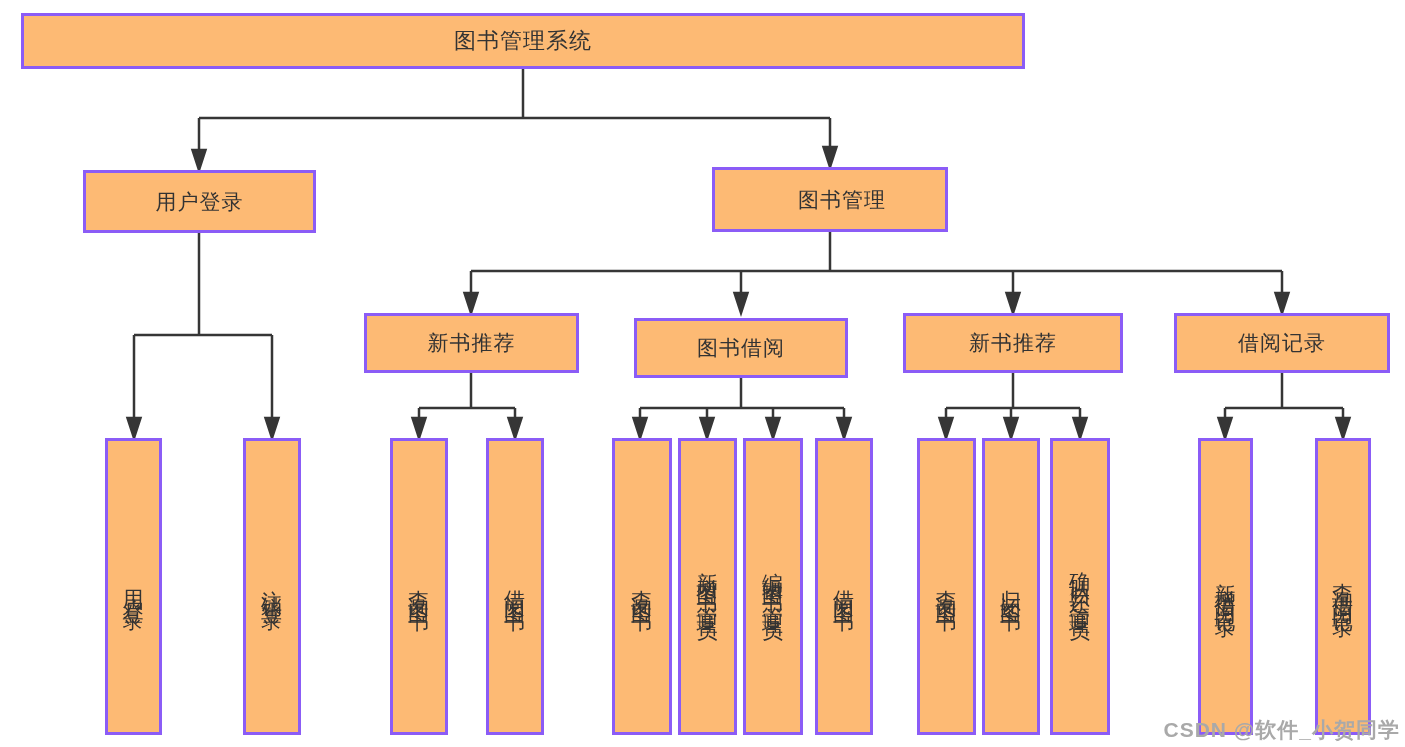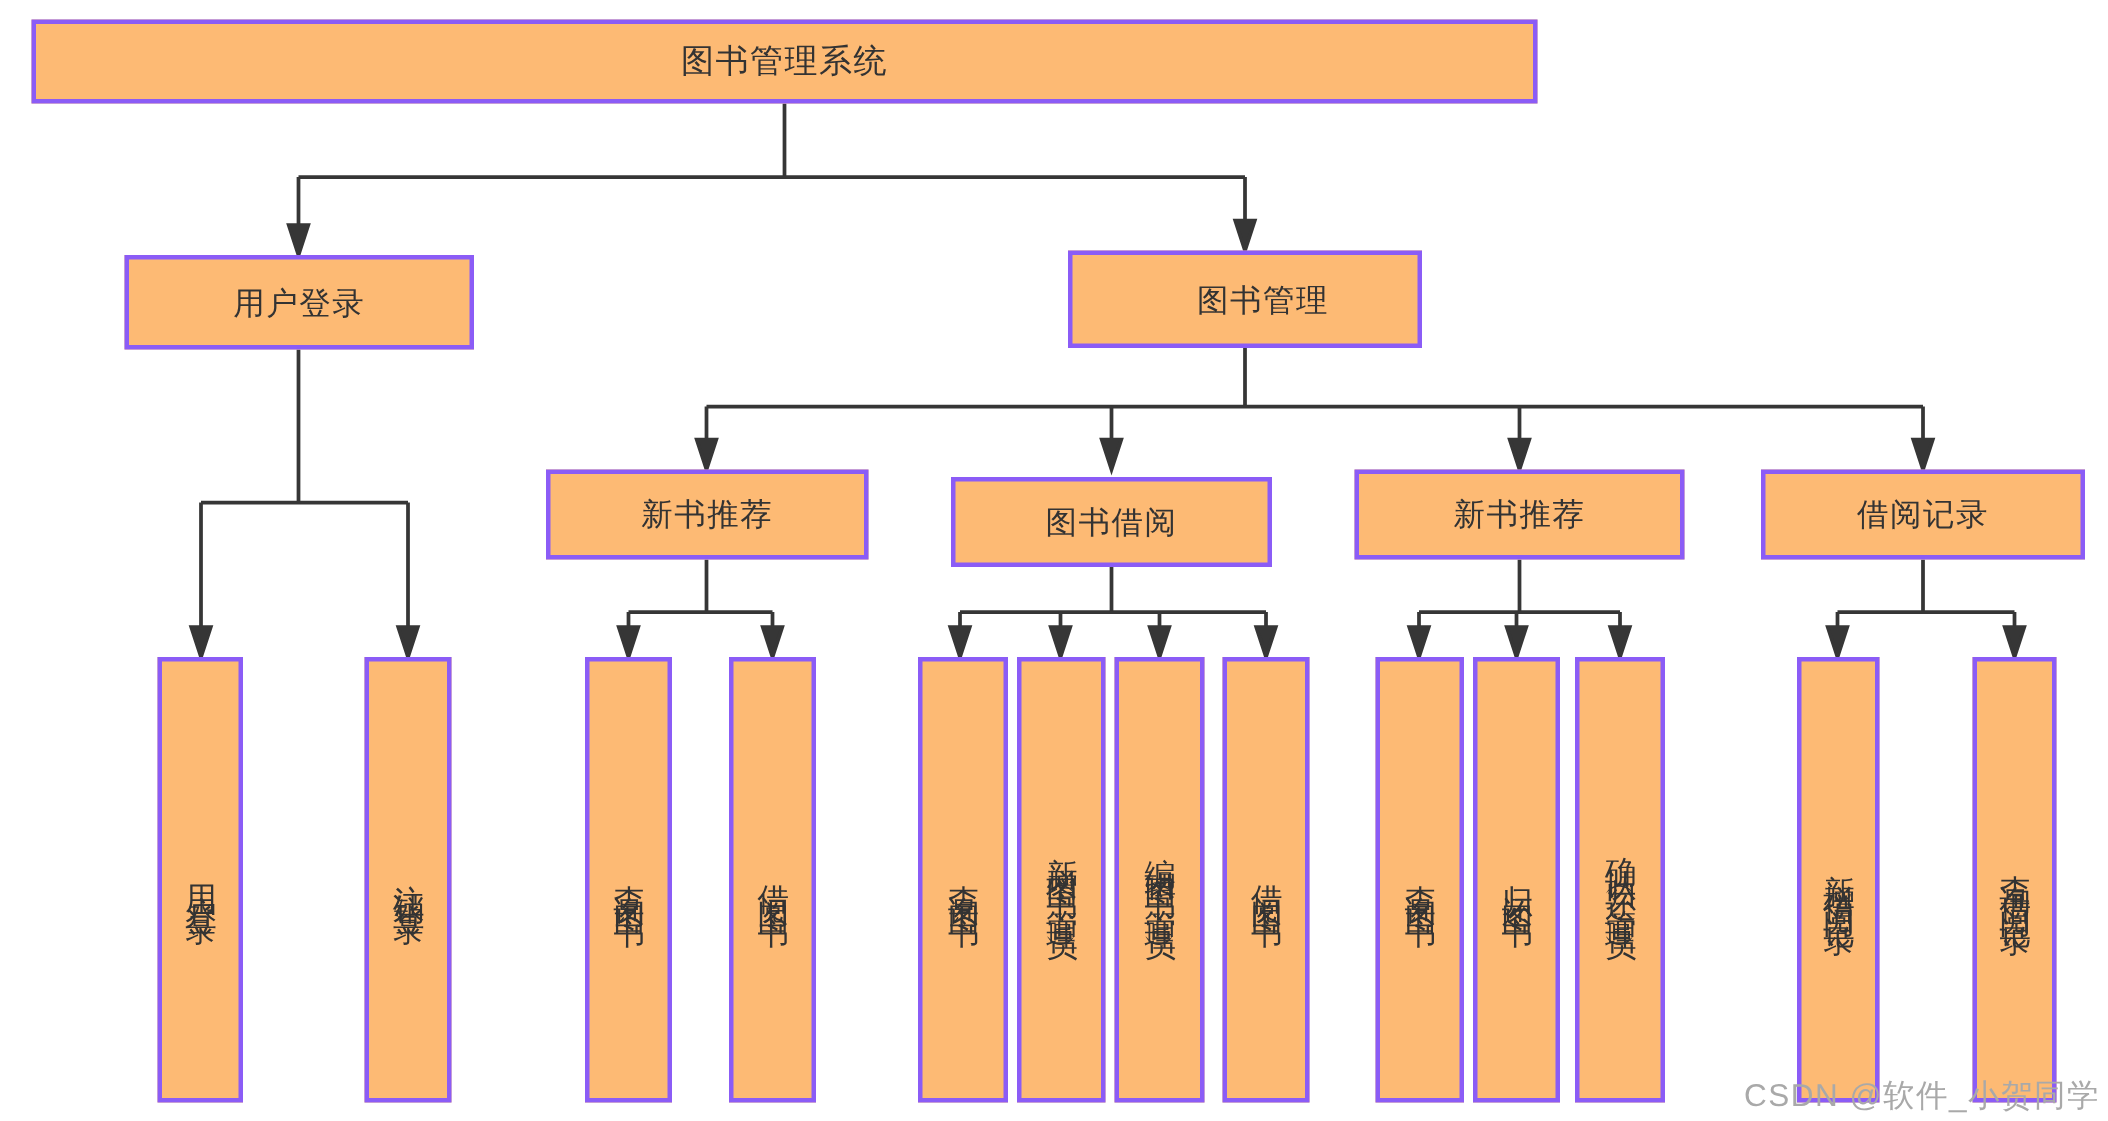--- a/index.html
+++ b/index.html
@@ -37,20 +37,21 @@
     font-size: 21px;
     white-space: nowrap;
   }
   .watermark {
     position: absolute;
     right: 5px; bottom: 3px;
     font-size: 21px;
     color: #a9a9a9;
     letter-spacing: 1px;
     z-index: 5;
+    font-weight: bold;
   }
 </style>
 </head>
 <body>
 
 <div class="stage">
 
   <svg class="wires" width="1405" height="747" viewBox="0 0 1405 747">
     <g stroke="#363636" stroke-width="2.5" fill="#363636">
 

